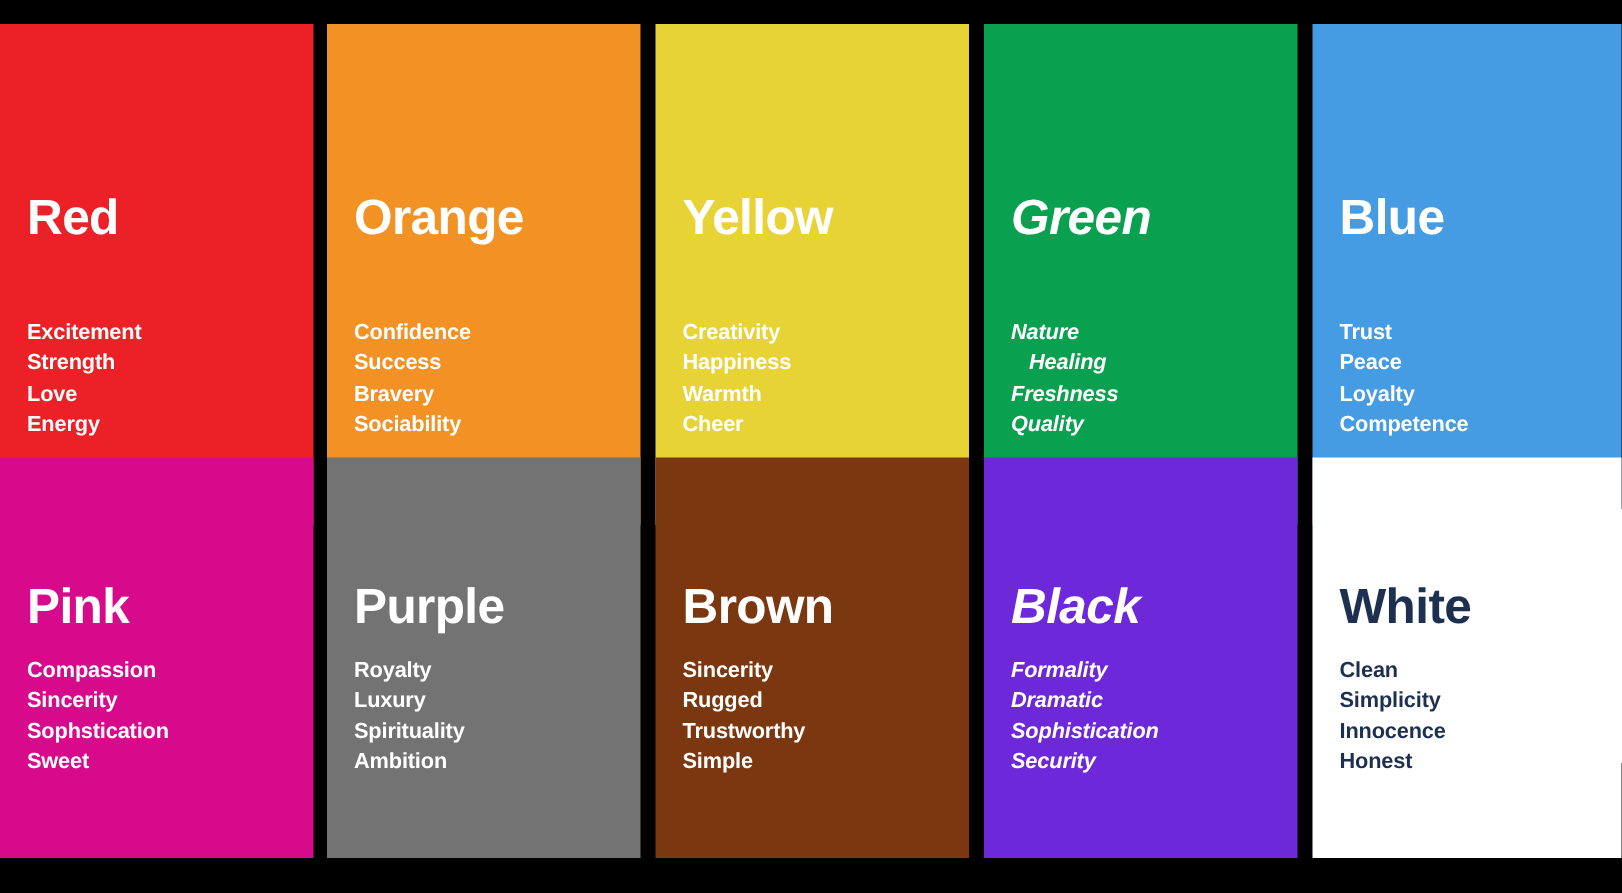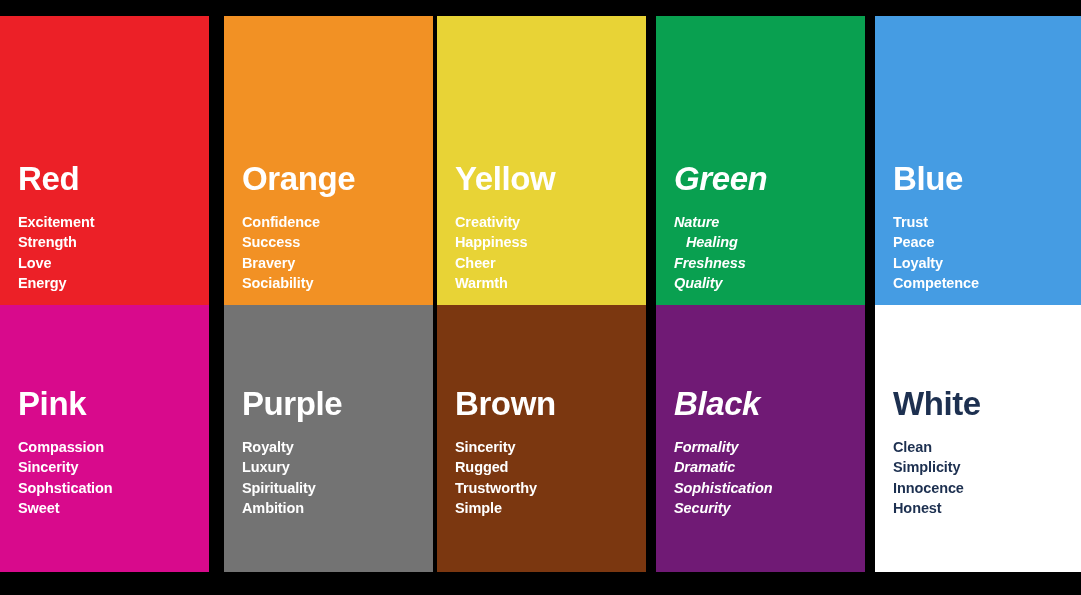--- a/index.html
+++ b/index.html
@@ -31,31 +31,32 @@
     overflow: hidden;
     display: flex;
     flex-direction: column;
     justify-content: flex-end;
   }
 
   .swatch-card.row-top {
     top: 16px;
     height: 334px;
     padding-bottom: 56px;
+    gap: 34px;
   }
 
   .swatch-card.row-bottom {
     top: 305px;
     height: 267px;
     padding-bottom: 53px;
   }
 
   
   .col-1 { left: 0px; }
-  .col-2 { left: 224px; }
+  .col-2 { left: 218px; }
   .col-3 { left: 437px; }
   .col-4 { left: 656px; font-style: italic; }
   .col-5 { left: 875px; width: 206px; }
 
   .color-name {
     font-size: 33px;
     font-weight: bold;
     line-height: 1.0;
     letter-spacing: -0.4px;
     margin: 0 0 17px 0;
@@ -105,22 +106,22 @@
       <li class="trait-item" style="color: rgb(255, 255, 255);">Bravery</li>
       <li class="trait-item" style="color: rgb(255, 255, 255);">Sociability</li>
     </ul>
   </div>
 
   <div class="swatch-card row-top col-3 text-light" style="background: rgb(232, 211, 54); color: rgb(255, 255, 255);">
     <h2 class="color-name" style="color: rgb(255, 255, 255);">Yellow</h2>
     <ul class="trait-list">
       <li class="trait-item" style="color: rgb(255, 255, 255);">Creativity</li>
       <li class="trait-item" style="color: rgb(255, 255, 255);">Happiness</li>
+      <li class="trait-item" style="color: rgb(255, 255, 255);">Warmth</li>
       <li class="trait-item" style="color: rgb(255, 255, 255);">Cheer</li>
-      <li class="trait-item" style="color: rgb(255, 255, 255);">Warmth</li>
     </ul>
   </div>
 
   <div class="swatch-card row-top col-4 text-light" style="background: rgb(9, 160, 80); color: rgb(255, 255, 255);">
     <h2 class="color-name" style="color: rgb(255, 255, 255);">Green</h2>
     <ul class="trait-list">
       <li class="trait-item" style="color: rgb(255, 255, 255);">Nature</li>
       <li class="trait-item" style="color: rgb(255, 255, 255); margin-left: 12px;">Healing</li>
       <li class="trait-item" style="color: rgb(255, 255, 255);">Freshness</li>
       <li class="trait-item" style="color: rgb(255, 255, 255);">Quality</li>
@@ -160,21 +161,21 @@
   <div class="swatch-card row-bottom col-3 text-light" style="background: rgb(123, 55, 16); color: rgb(255, 255, 255);">
     <h2 class="color-name" style="color: rgb(255, 255, 255);">Brown</h2>
     <ul class="trait-list">
       <li class="trait-item" style="color: rgb(255, 255, 255);">Sincerity</li>
       <li class="trait-item" style="color: rgb(255, 255, 255);">Rugged</li>
       <li class="trait-item" style="color: rgb(255, 255, 255);">Trustworthy</li>
       <li class="trait-item" style="color: rgb(255, 255, 255);">Simple</li>
     </ul>
   </div>
 
-  <div class="swatch-card row-bottom col-4 text-light" style="background: #701a75; color: rgb(255, 255, 255);">
+  <div class="swatch-card row-bottom col-4 text-light" style="background: #6d28d9; color: rgb(255, 255, 255);">
     <h2 class="color-name" style="color: rgb(255, 255, 255);">Black</h2>
     <ul class="trait-list">
       <li class="trait-item" style="color: rgb(255, 255, 255);">Formality</li>
       <li class="trait-item" style="color: rgb(255, 255, 255);">Dramatic</li>
       <li class="trait-item" style="color: rgb(255, 255, 255);">Sophistication</li>
       <li class="trait-item" style="color: rgb(255, 255, 255);">Security</li>
     </ul>
   </div>
 
   <div class="swatch-card row-bottom col-5" style="background: rgb(255, 255, 255); color: rgb(29, 48, 80);">

